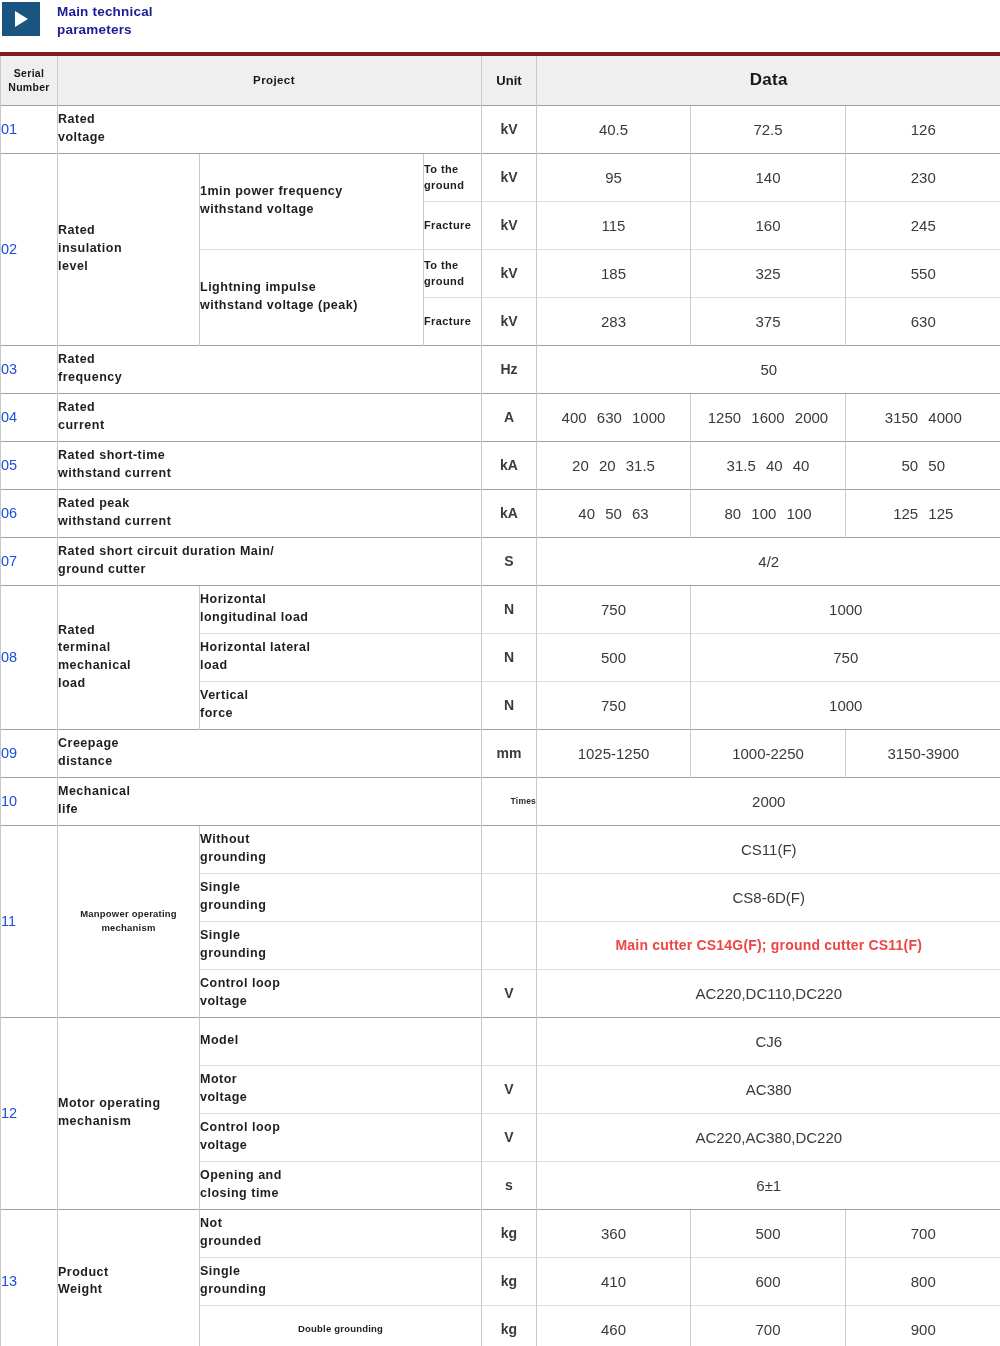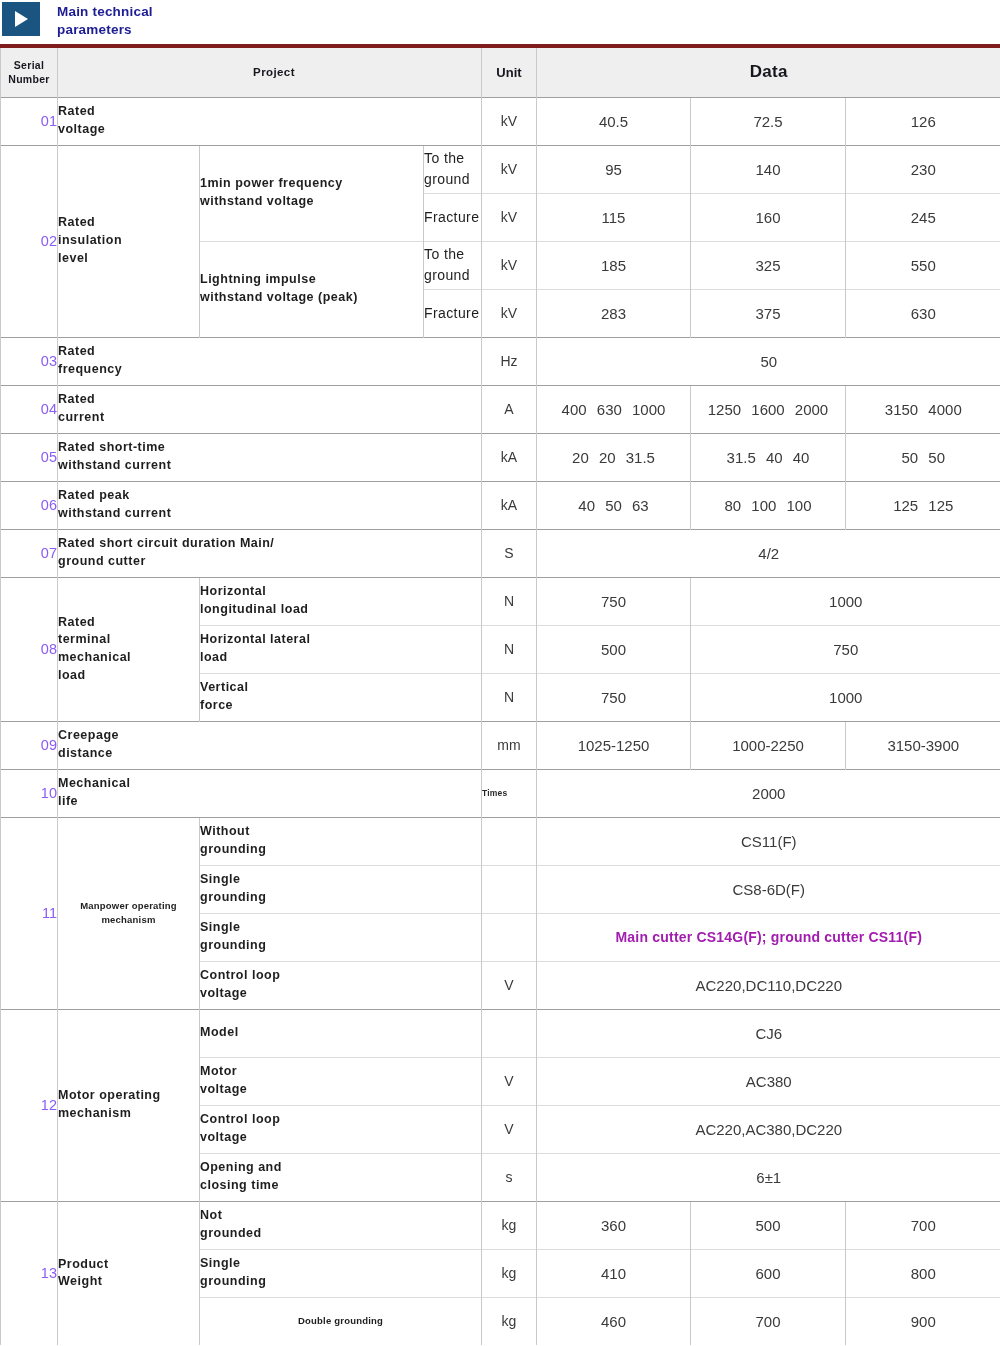--- a/index.html
+++ b/index.html
@@ -4,21 +4,21 @@
 <style>
   * { box-sizing: border-box; }
   html,body { margin:0; padding:0; background:#ffffff; }
   body {
     width:1000px; height:1346px; overflow:hidden;
     font-family:"Liberation Sans", sans-serif;
     color:#333;
   }
 
   
-  .titlebar { height:44px; display:flex; align-items:flex-start; background:#fff; }
+  .titlebar { height:52px; display:flex; align-items:flex-start; background:#fff; }
   .icon-box {
     width:38px; height:34px; margin:2px 0 0 2px; background:#1a5582;
     display:flex; align-items:center; justify-content:center; flex:0 0 auto;
   }
   .triangle {
     width:0; height:0; display:block;
     border-top:8px solid transparent; border-bottom:8px solid transparent;
     border-left:13px solid #ffffff;
   }
   .title-text {
@@ -42,41 +42,41 @@
   .t tr.grp td { border-top:1px solid #9f9f9f; }
 
   
   .hdr td { background:#efefef; font-weight:bold; color:#17171f; }
   .hdr-serial { font-size:10.5px; text-align:center; white-space:pre-line; line-height:1.35; letter-spacing:.3px; }
   .hdr-project { font-size:11.5px; text-align:center; padding-left:9px !important; letter-spacing:.4px; }
   .hdr-unit { font-size:13px; text-align:center; }
   .hdr-data { font-size:17px; text-align:center; letter-spacing:.3px; }
 
   
-  .serial { text-align:right; font-size:14.5px; color:#8b5cf6; }
+  .serial { text-align:left; font-size:14.5px; color:#1d4ed8; }
   .lbl {
     font-weight:bold; font-size:12.5px; color:#1e1e1e;
     text-align:left; padding:3px 4px 3px 9px; white-space:pre-line;
     line-height:1.42; letter-spacing:.5px;
   }
   .lbl-sm {
-    font-weight:normal; font-size:14px; color:#1e1e1e;
+    font-weight:bold; font-size:11px; color:#1e1e1e;
     text-align:left; padding:2px 2px 2px 6px; white-space:pre-line;
     line-height:1.5; letter-spacing:.4px;
   }
   .lbl-xs {
     font-weight:bold; font-size:9.5px; color:#1e1e1e;
     text-align:center; padding:2px 2px 2px 9px; white-space:pre-line;
     line-height:1.5; letter-spacing:.2px;
   }
-  .unit { text-align:center; font-size:14px; color:#3a3a3a; }
-  .unit-sm { text-align:left; font-size:8.5px; font-weight:bold; color:#2a2a2a; letter-spacing:.2px; }
+  .unit { text-align:center; font-size:14px; color:#3a3a3a;font-weight:bold; }
+  .unit-sm { text-align:right; font-size:8.5px; font-weight:bold; color:#2a2a2a; letter-spacing:.2px; }
   .val { text-align:center; font-size:15px; color:#3a3a3a; }
   .val.sp { word-spacing:6px; }
-  .val-bold { text-align:center; font-size:14px; font-weight:bold; color:#a21caf; letter-spacing:.2px; }
+  .val-bold { text-align:center; font-size:14px; font-weight:bold; color:#ef4444; letter-spacing:.2px; }
 </style>
 </head>
 <body>
 
 <div class="titlebar">
   <div class="icon-box">
     <span class="triangle"></span>
   </div>
   <div class="title-text">Main technical
 parameters</div>

